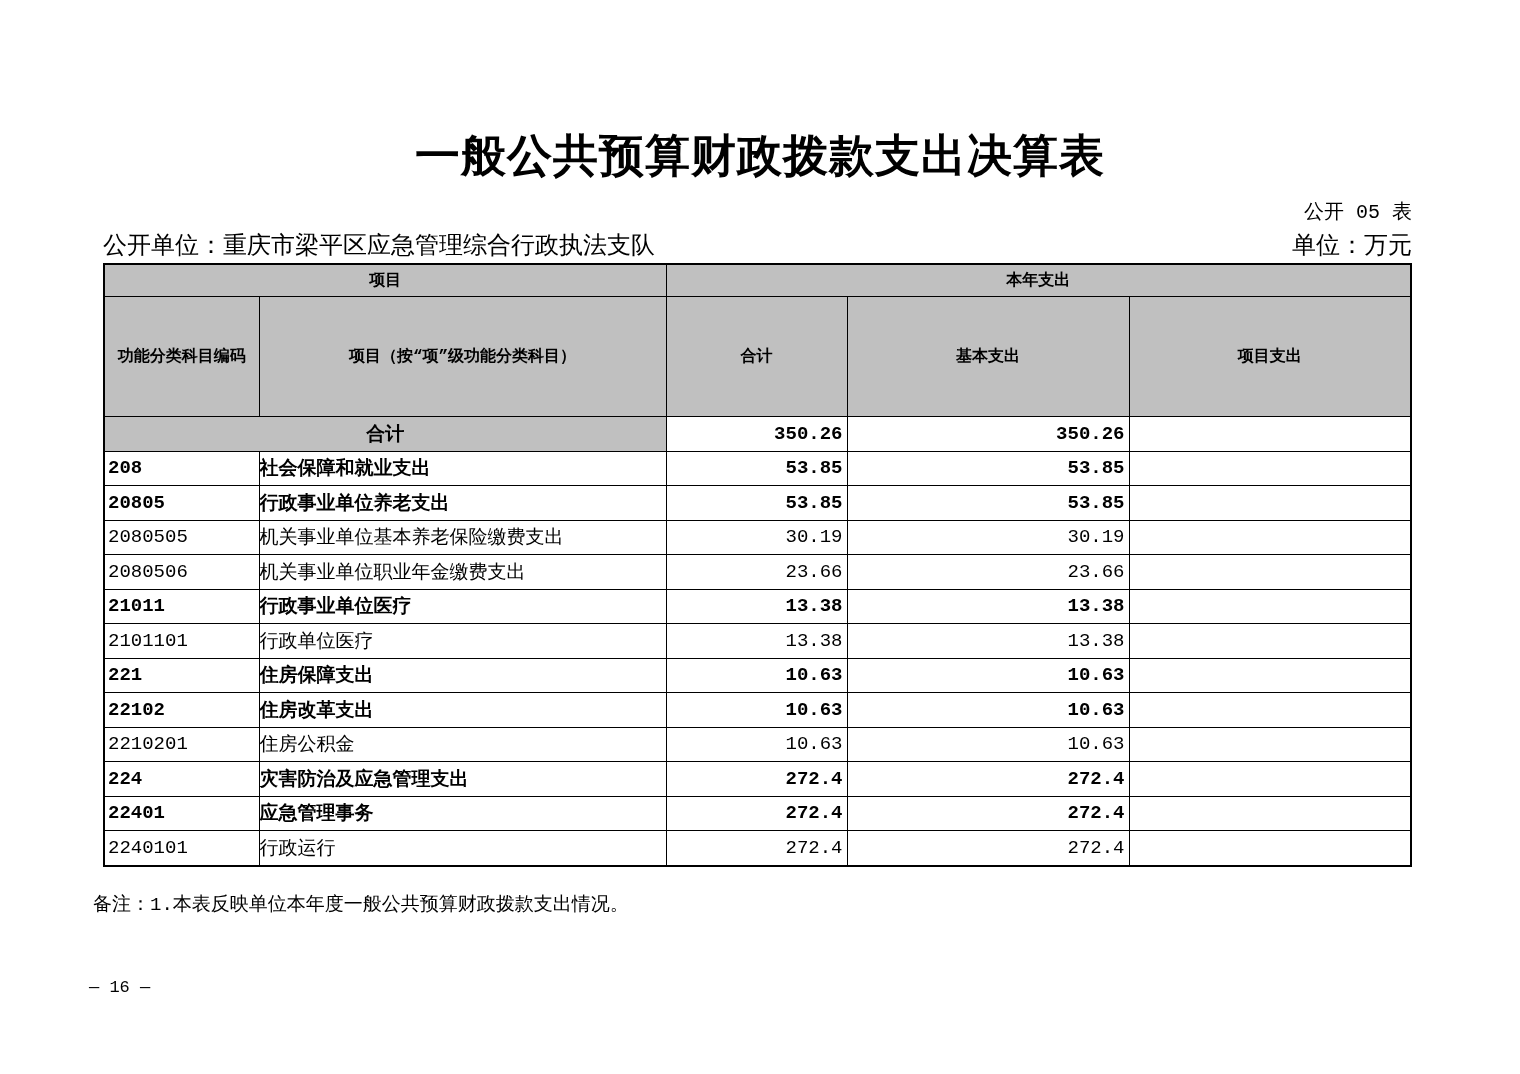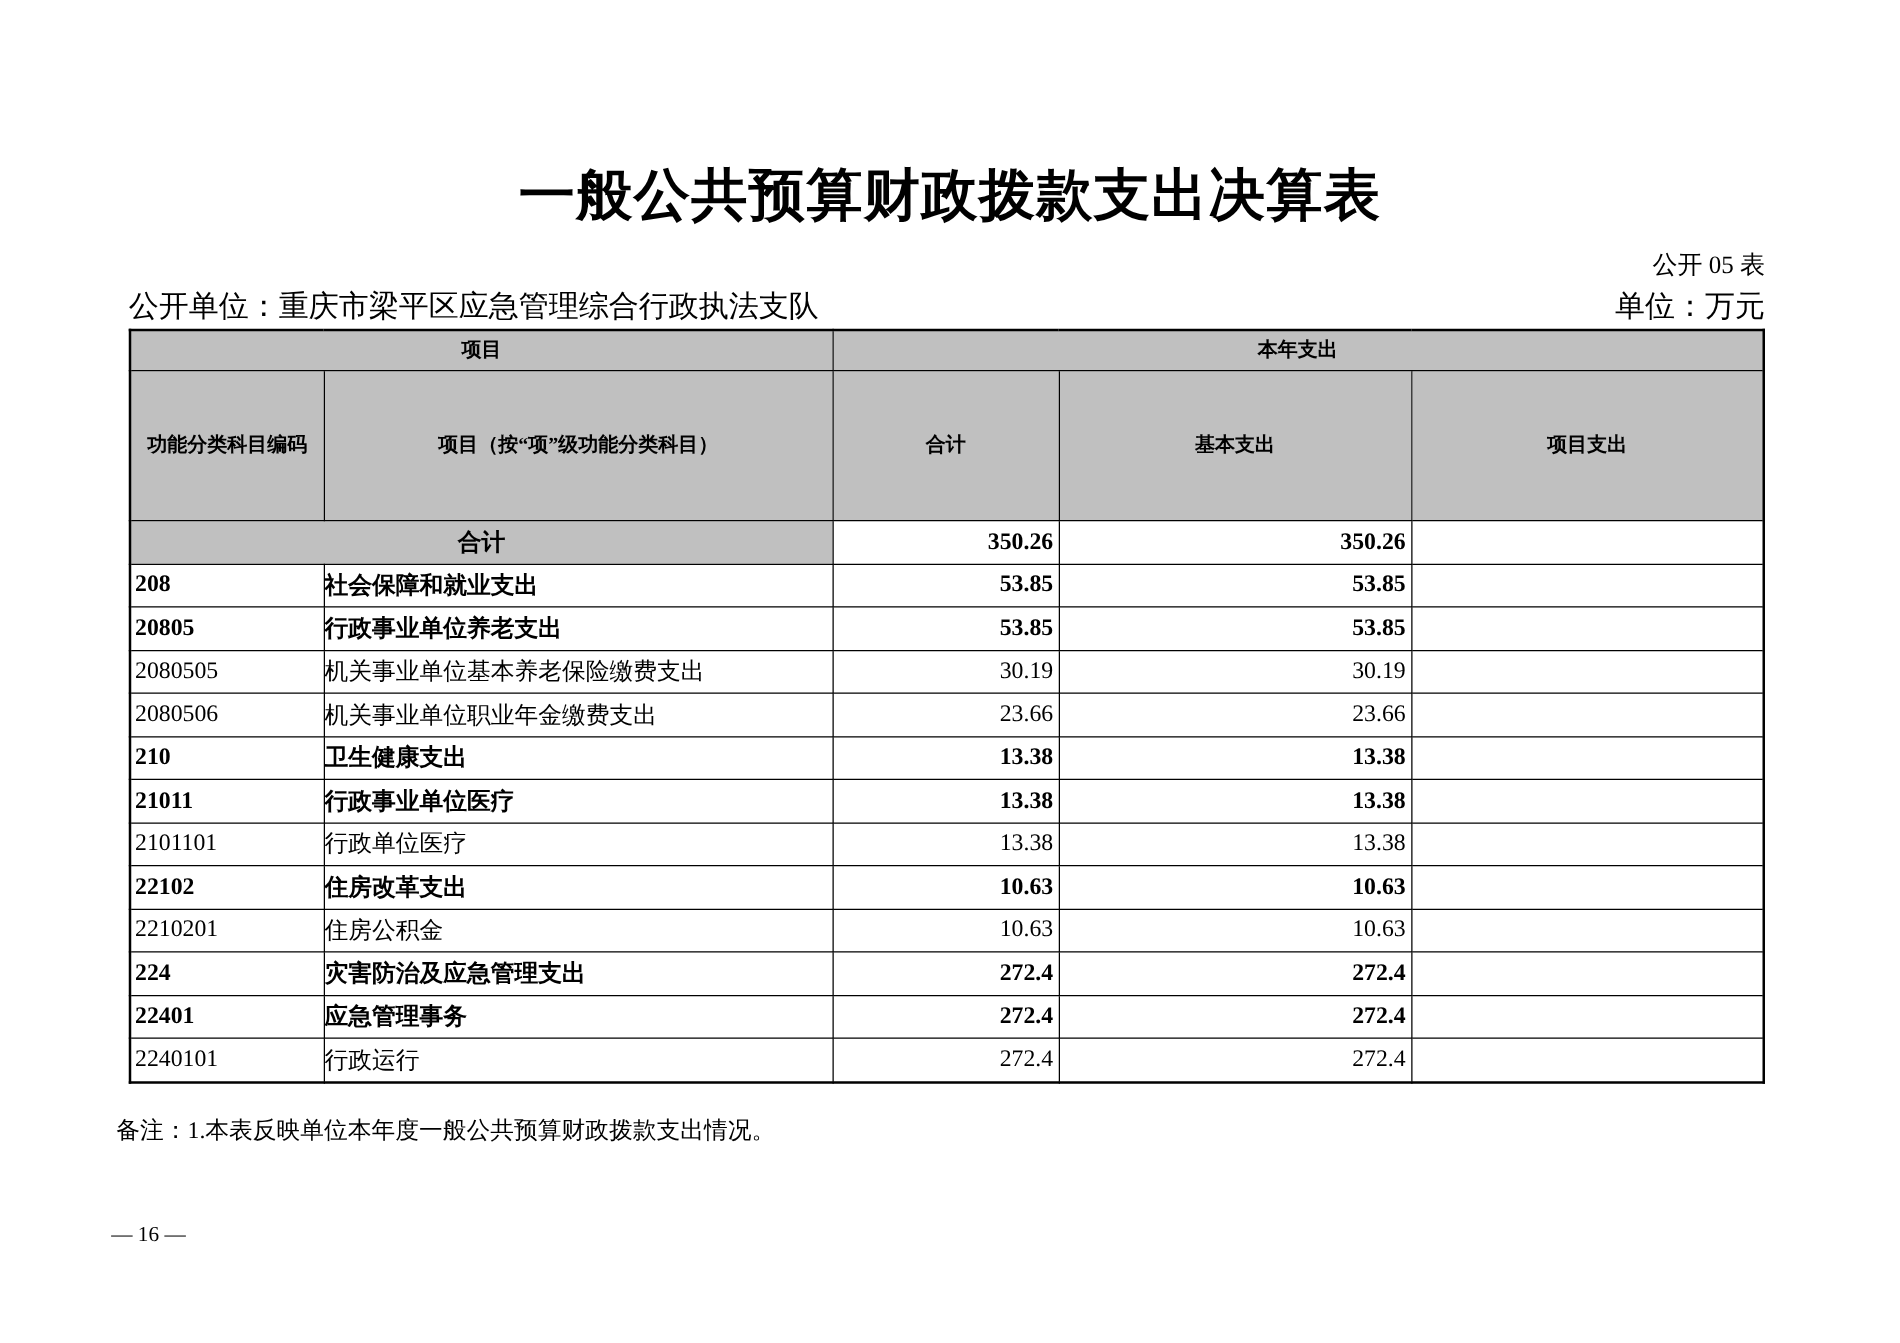--- a/index.html
+++ b/index.html
@@ -3,21 +3,21 @@
 <meta charset="utf-8">
 <style>
   html, body { margin: 0; padding: 0; }
   body { background: #ffffff; }
   .page {
     position: relative;
     width: 1520px;
     height: 1074px;
     background: #ffffff;
     overflow: hidden;
-    font-family: Liberation Serif, serif;
+    font-family: Liberation Mono, monospace;
     color: #000000;
   }
   .title {
     position: absolute;
     top: 126px;
     left: 0;
     width: 100%;
     text-align: center;
     font-size: 45px;
     font-weight: bold;
@@ -156,41 +156,41 @@
           <td class="cell-num"></td>
         </tr>
         <tr class="">
           <td class="cell-code">2080506</td>
           <td class="cell-item">机关事业单位职业年金缴费支出</td>
           <td class="cell-num">23.66</td>
           <td class="cell-num">23.66</td>
           <td class="cell-num"></td>
         </tr>
         <tr class="bold">
-          <td class="cell-code">210</td>
-          <td class="cell-item">卫生健康支出</td>
-          <td class="cell-num">13.38</td>
-          <td class="cell-num">13.38</td>
-          <td class="cell-num"></td>
-        </tr>
-        <tr class="bold">
           <td class="cell-code">21011</td>
           <td class="cell-item">行政事业单位医疗</td>
           <td class="cell-num">13.38</td>
           <td class="cell-num">13.38</td>
           <td class="cell-num"></td>
         </tr>
         <tr class="">
           <td class="cell-code">2101101</td>
           <td class="cell-item">行政单位医疗</td>
           <td class="cell-num">13.38</td>
           <td class="cell-num">13.38</td>
           <td class="cell-num"></td>
         </tr>
         <tr class="bold">
+          <td class="cell-code">221</td>
+          <td class="cell-item">住房保障支出</td>
+          <td class="cell-num">10.63</td>
+          <td class="cell-num">10.63</td>
+          <td class="cell-num"></td>
+        </tr>
+        <tr class="bold">
           <td class="cell-code">22102</td>
           <td class="cell-item">住房改革支出</td>
           <td class="cell-num">10.63</td>
           <td class="cell-num">10.63</td>
           <td class="cell-num"></td>
         </tr>
         <tr class="">
           <td class="cell-code">2210201</td>
           <td class="cell-item">住房公积金</td>
           <td class="cell-num">10.63</td>

